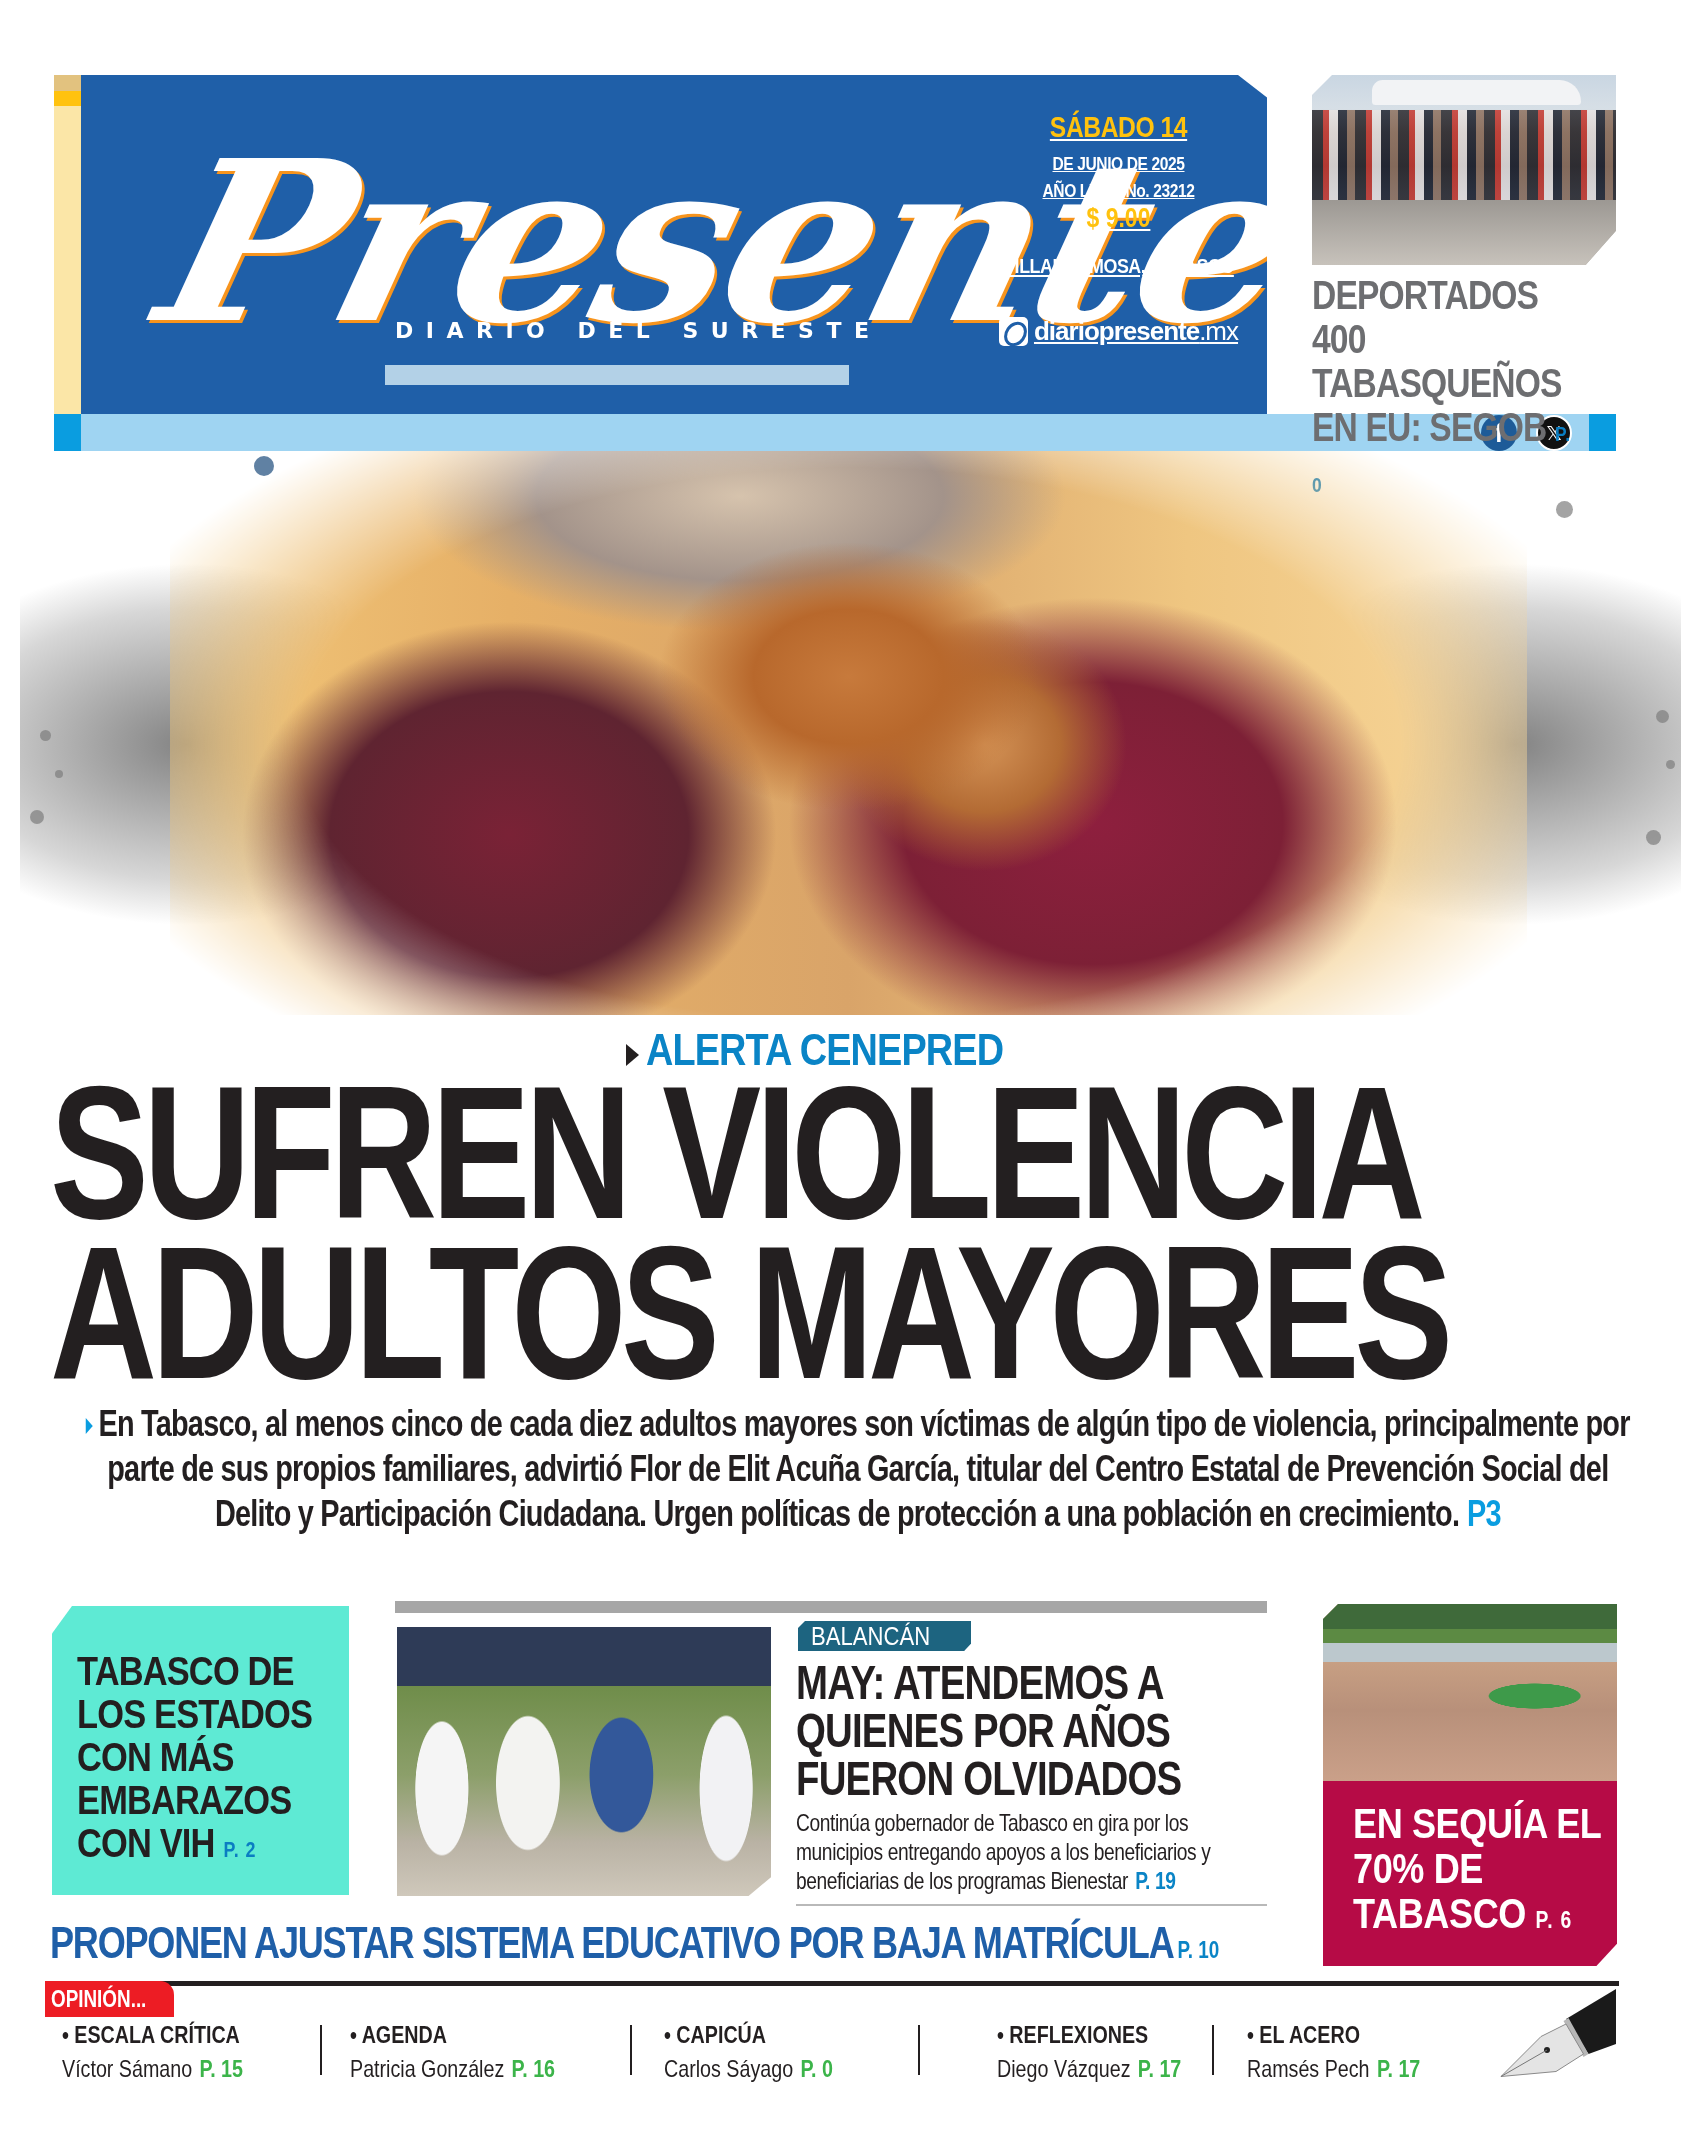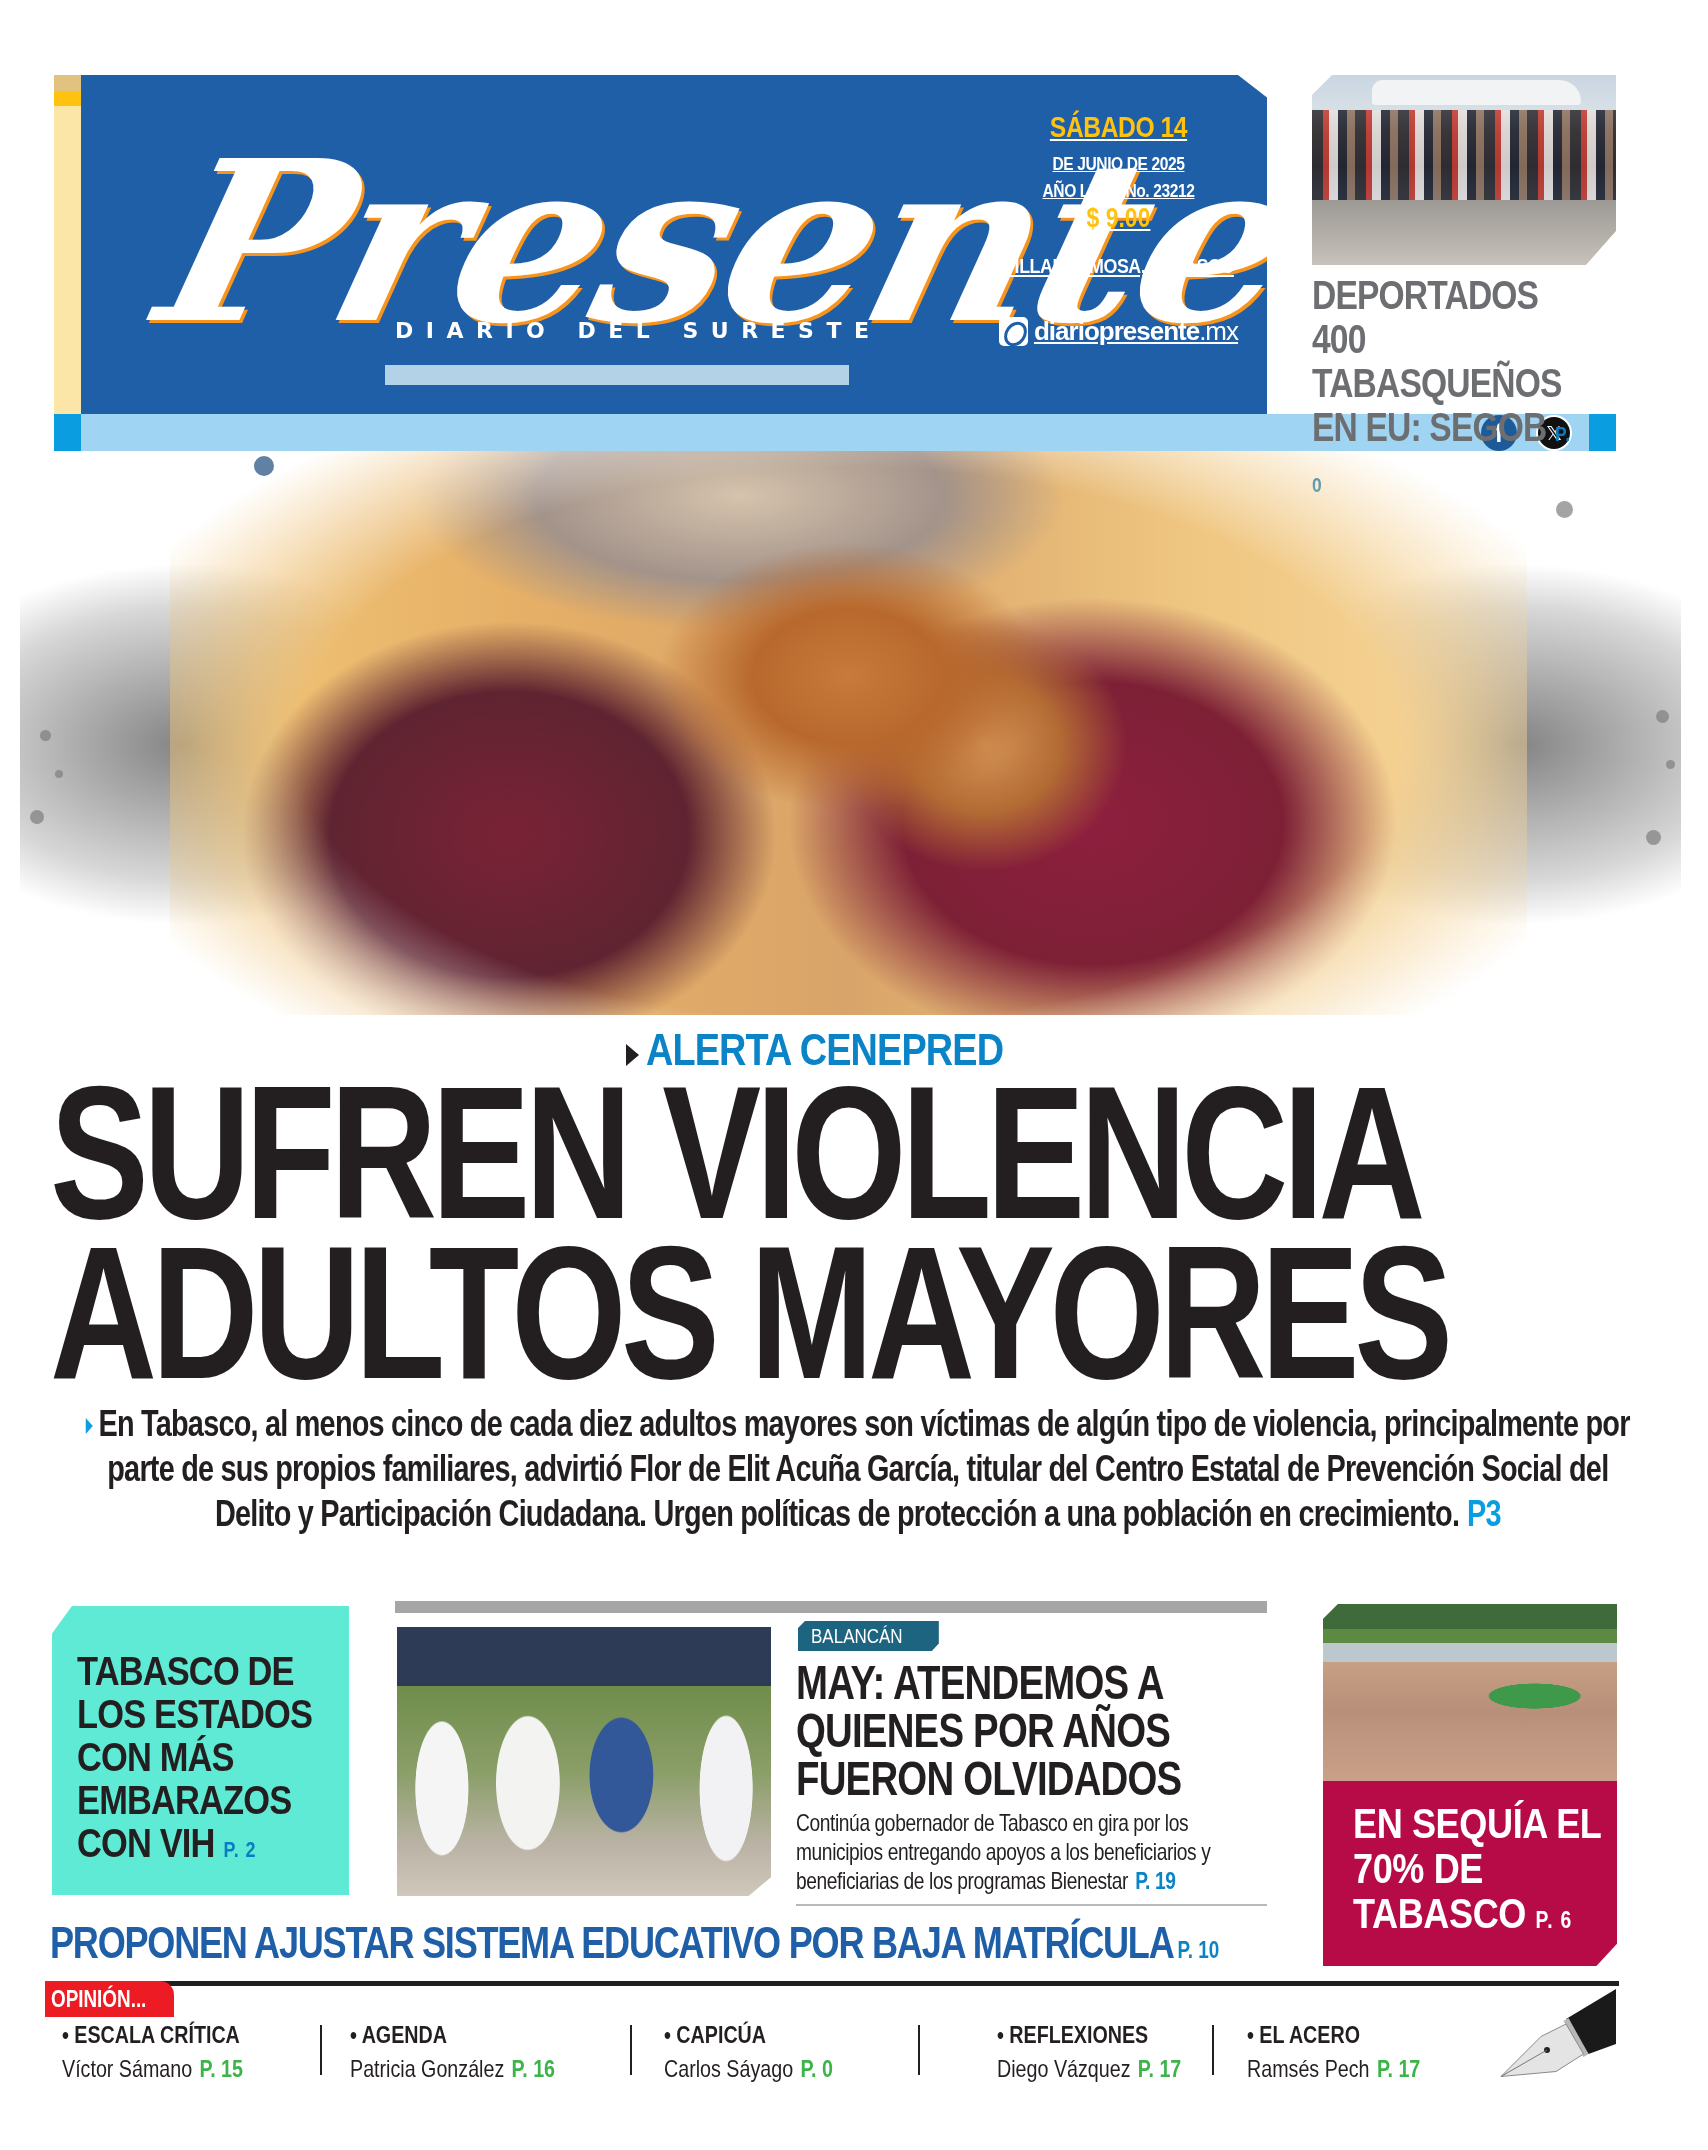--- a/index.html
+++ b/index.html
@@ -144,21 +144,21 @@
       radial-gradient(ellipse 12% 35% at 35% 58%, #f3f3f1 0 70%, transparent 72%),
       radial-gradient(ellipse 10% 35% at 12% 60%, #f5f5f5 0 70%, transparent 72%),
       radial-gradient(ellipse 10% 38% at 88% 60%, #f2f2f4 0 70%, transparent 72%),
       linear-gradient(180deg, #6f8d4a 22%, #8c9f6a 55%, #b9b2a4 80%, #cfc8bb 100%);
     clip-path: polygon(0 0, 100% 0, 100% 93%, 94% 100%, 0 100%);
   }
 
   .tag-balancan {
     position: absolute; left: 798px; top: 1621px; height: 30px; padding: 0 20px 0 13px;
     background: #1d6480; color: #fff;
-    font-family: "Liberation Sans", sans-serif; font-size: 20px; line-height: 30px;
+    font-family: "Liberation Sans", sans-serif; font-size: 26px; line-height: 30px;
     clip-path: polygon(7px 0, 100% 0, 100% 75%, calc(100% - 7px) 100%, 0 100%, 0 7px);
   }
   .tag-balancan span { display:inline-block; transform: scaleX(0.85); transform-origin: left center; }
   .mid-head {
     position: absolute; left: 796px; top: 1659px; width: 549px;
     font-family: "Liberation Sans", sans-serif; font-weight: bold; font-size: 48px; line-height: 48px;
     color: #231f20; letter-spacing: -1px; transform: scaleX(0.80); transform-origin: left top;
   }
   .mid-body {
     position: absolute; left: 796px; top: 1808px; width: 589px;

